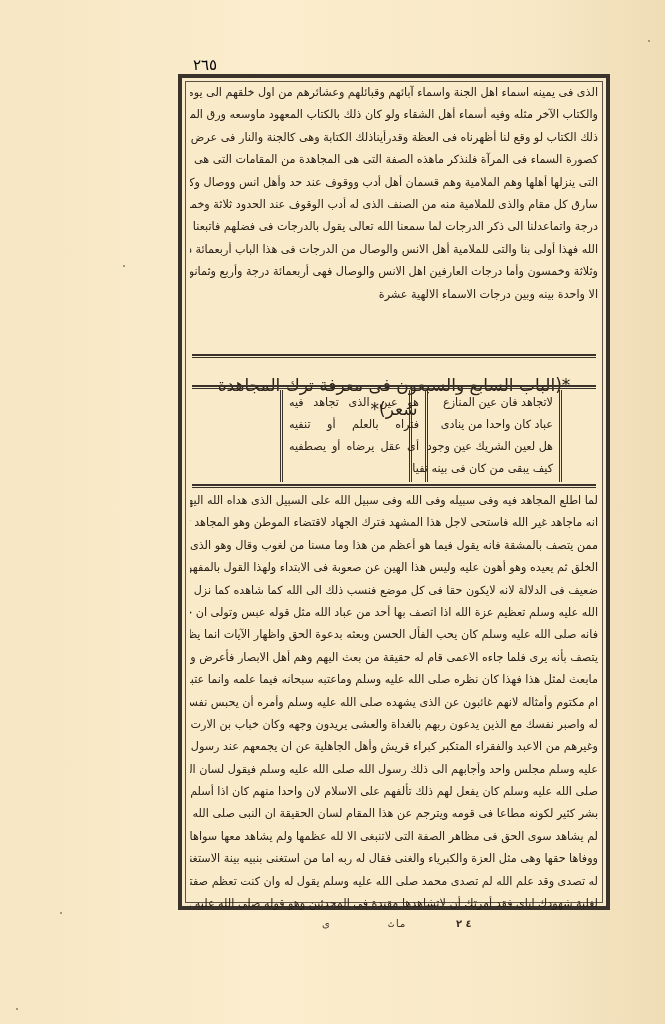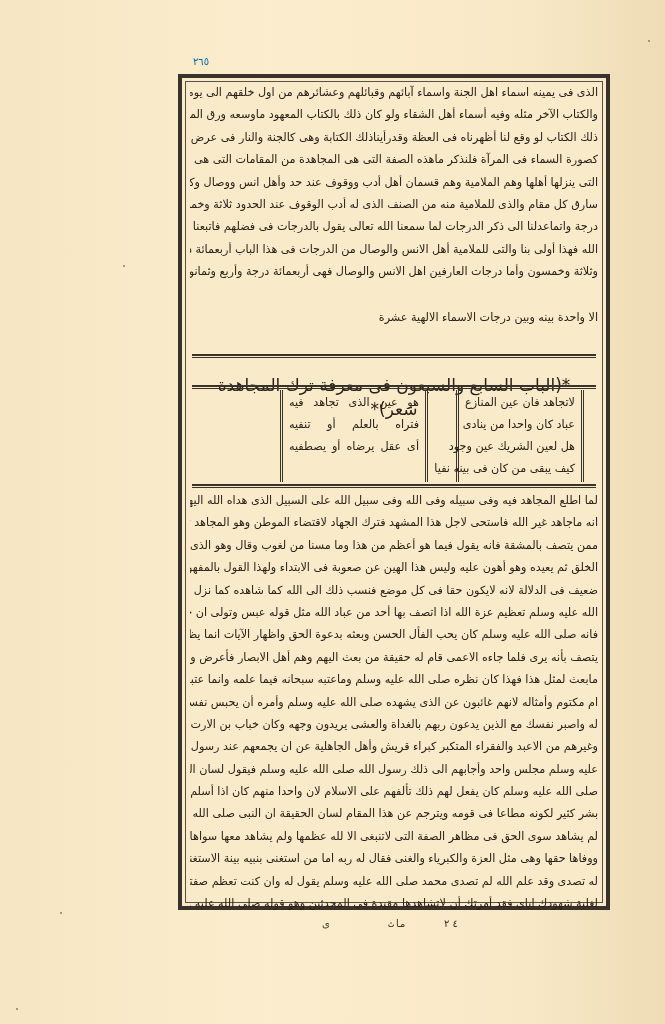--- a/index.html
+++ b/index.html
@@ -17,22 +17,22 @@
     }
     .page-bg {
       position: absolute;
       inset: 0;
       background: linear-gradient(90deg, #f6e6c3 0%, #fbedcd 40%, #f8e8c6 80%, #efdcb6 100%);
     }
     .page-number {
       position: absolute;
       left: 193px;
       top: 56px;
-      font-size: 10px;
-      color: #0369a1;
+      font-size: 15px;
+      color: #000000;
       direction: rtl;
       letter-spacing: 1px;
     }
     .frame {
       position: absolute;
       left: 178px;
       top: 74px;
       width: 432px;
       height: 836px;
       border: 4px solid #3a332b;
@@ -61,21 +61,20 @@
       display: block;
       height: 22.4px;
       line-height: 22.4px;
       white-space: nowrap;
       overflow: hidden;
       text-align: justify;
       text-align-last: justify;
     }
     .text-line.last {
       text-align-last: right;
-      margin-top: 23px;
     }
     .block-top {
       top: 4px;
     }
     .rule {
       position: absolute;
       left: 10px;
       right: 10px;
       height: 0;
       border-top: 2px solid #3a332b;
@@ -168,21 +167,21 @@
 
   <div class="rule" style="top:276px;"></div>
   <div class="rule thin" style="top:279px;"></div>
 
   <div class="chapter-title">*(الباب السابع والسبعون فى معرفة ترك المجاهدة شعر)*</div>
 
   <div class="rule" style="top:307px;"></div>
   <div class="rule thin" style="top:310px;"></div>
 
   <div class="poem" style="left:0; right:0;">
-    <div class="poem-col" style="right:22px; width:128px;padding-left:32px;">
+    <div class="poem-col" style="right:44px; width:153px;padding-left:32px;">
       <span class="poem-line">لاتجاهد فان عين المنازع</span>
       <span class="poem-line">عباد كان واحدا من ينادى</span>
       <span class="poem-line">هل لعين الشريك عين وجود</span>
       <span class="poem-line">كيف يبقى من كان فى بينه نفيا</span>
     </div>
     <div class="poem-col" style="right:178px; width:148px;">
       <span class="poem-line">هو عين الذى تجاهد فيه</span>
       <span class="poem-line">فتراه بالعلم أو تنفيه</span>
       <span class="poem-line">أى عقل يرضاه أو يصطفيه</span>
     </div>
@@ -208,21 +207,21 @@
     <span class="text-line">صلى الله عليه وسلم كان يفعل لهم ذلك تألفهم على الاسلام لان واحدا منهم كان اذا أسلم اسلم لاسلامه</span>
     <span class="text-line">بشر كثير لكونه مطاعا فى قومه ويترجم عن هذا المقام لسان الحقيقة ان النبى صلى الله عليه وسلم</span>
     <span class="text-line">لم يشاهد سوى الحق فى مظاهر الصفة التى لاتنبغى الا لله عظمها ولم يشاهد معها سواها وقام لها</span>
     <span class="text-line">ووفاها حقها وهى مثل العزة والكبرياء والغنى فقال له ربه اما من استغنى بنبيه بينة الاستغناء فأنت</span>
     <span class="text-line">له تصدى وقد علم الله لم تصدى محمد صلى الله عليه وسلم يقول له وان كنت تعظم صفتى حيث تراها</span>
     <span class="text-line">لغلبة شهودك اياى فقد أمرتك أن لاتشاهدها مقيدة فى المحدثين وهو قوله صلى الله عليه وسلم ان الله</span>
   </div>
 </div>
 
 <div class="footer-marks">
-  <span class="footer-mark" style="left:444px;">٤ ٢</span>
+  <span class="footer-mark" style="left:456px;font-weight:bold;">٤ ٢</span>
   <span class="footer-mark" style="left:388px;font-family:Liberation Mono, monospace;">ماٿ</span>
   <span class="footer-mark" style="left:322px;">ى</span>
 </div>
 
 <div class="speck" style="left:123px; top:265px;"></div>
 <div class="speck" style="left:60px; top:912px;"></div>
 <div class="speck" style="left:16px; top:1008px;"></div>
 <div class="speck" style="left:648px; top:40px;"></div>
 
 </body></html>

